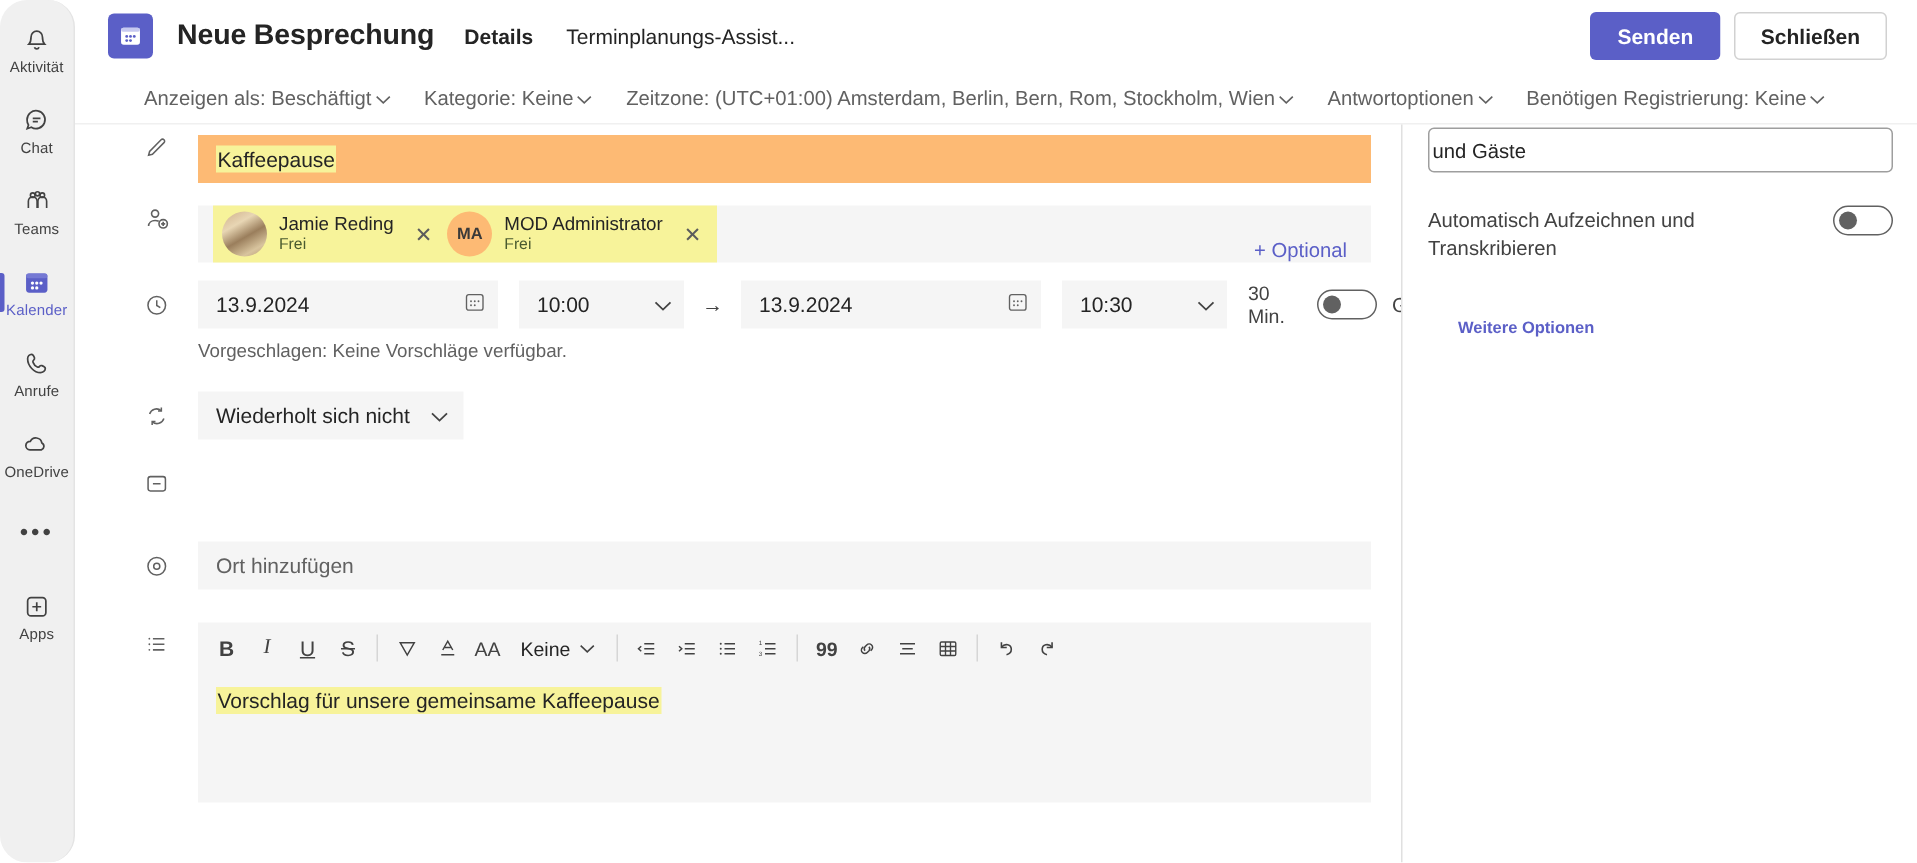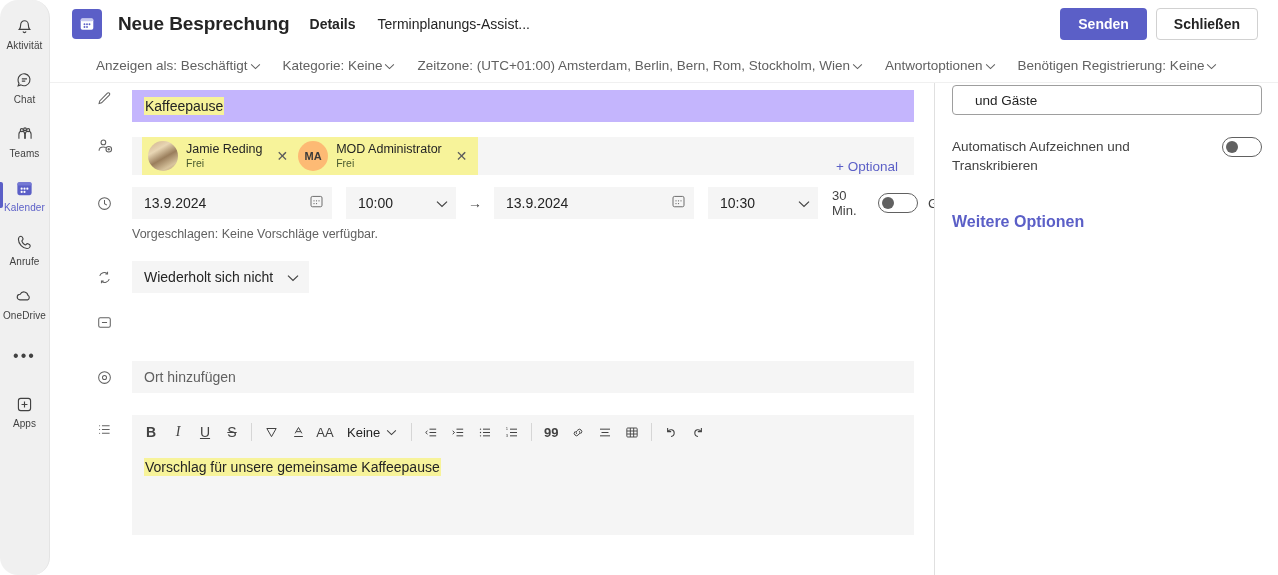--- a/index.html
+++ b/index.html
@@ -186,21 +186,21 @@
     width: 36px;
     min-width: 36px;
     display: flex;
     align-items: center;
     justify-content: flex-start;
     color: #616161;
     padding-top: 0;
   }
   .field {
     flex: 1;
-    background: #c4b5fd;
+    background: #fdba74;
     border: none;
     border-bottom: 1px solid transparent;
     display: flex;
     align-items: center;
     min-height: 32px;
     font-size: 14px;
     color: #242424;
     padding: 0 12px;
   }
   .hl { background: #f7f39a; padding: 1px 1px; }
@@ -389,45 +389,46 @@
   }
   .row-icon.top { padding-top: 6px; }
 
   
   .side-inner { padding-top: 2px; }
   .side-input {
     border: 1px solid #9e9e9e;
     border-radius: 4px;
     height: 30px;
     display: flex; align-items: center;
-    padding: 0 22px;
+    padding: 0 2px;
     font-size: 13.5px;
     color: #242424;
     background: #fff;
     margin-top: 0;
   }
   .side-toggle-row {
     display: flex;
     align-items: flex-start;
     justify-content: space-between;
     margin-top: 22px;
     gap: 12px;
   }
   .side-toggle-label {
     font-size: 13.5px;
     color: #424242;
     line-height: 19px;
     max-width: 200px;
   }
   .side-link {
     margin-top: 38px;
-    font-size: 16px;
+    font-size: 11px;
     color: #5b5fc7;
     font-weight: bold;
     cursor: pointer;
+    margin-left: 20px;
   }
 </style>
 </head>
 <body>
 
 <div id="app">
 
   <div class="rail">
 
     <div class="rail-item">

